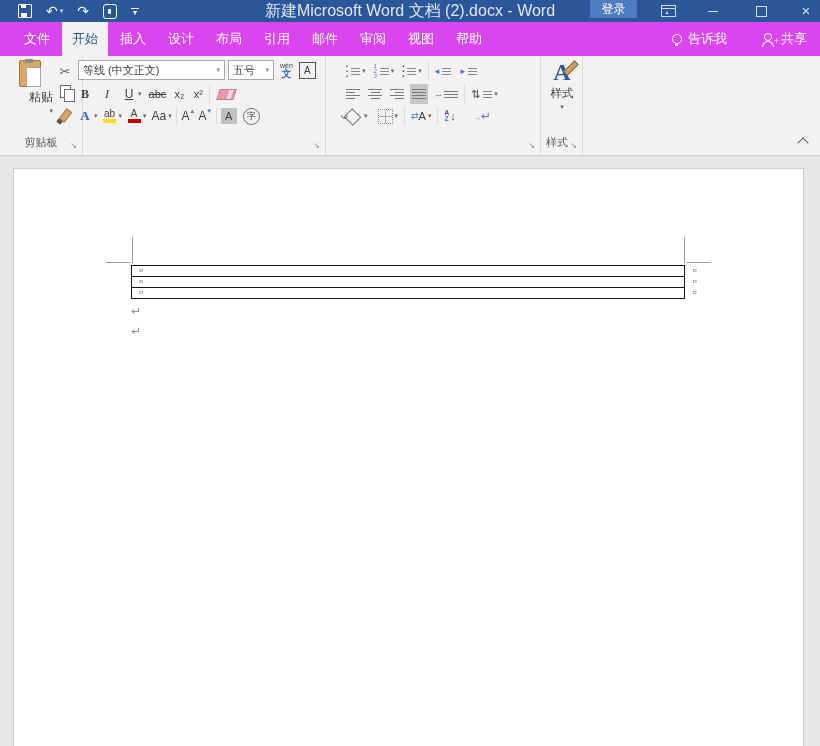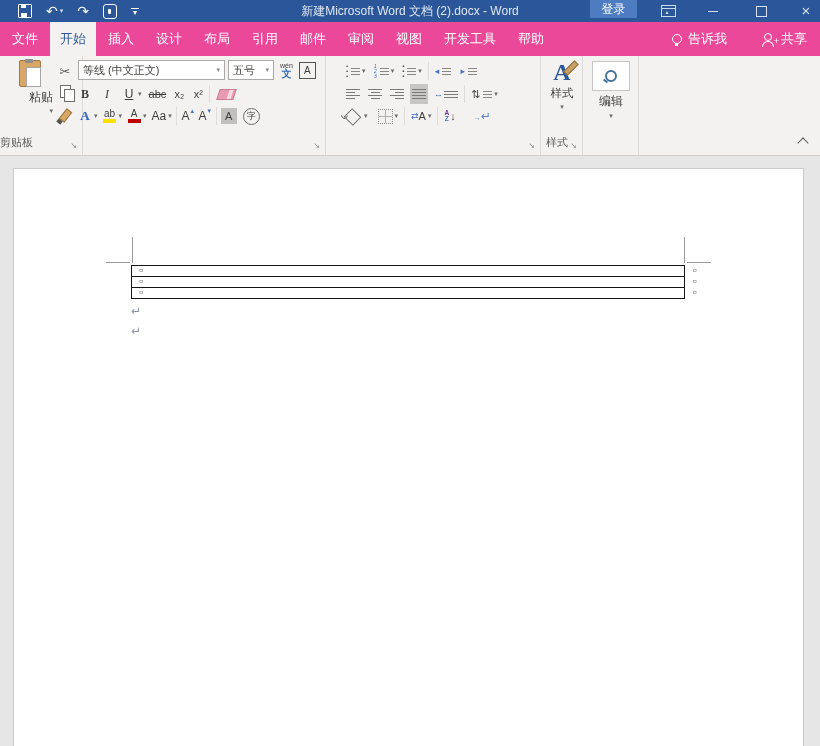--- a/index.html
+++ b/index.html
@@ -12,49 +12,49 @@
   .floppy{width:12px;height:12px;border:1.4px solid #fff;border-radius:1px;position:relative;}
   .floppy:before{content:"";position:absolute;left:2px;top:0;width:5px;height:3px;background:#fff;}
   .floppy:after{content:"";position:absolute;left:2px;bottom:0;width:6px;height:4px;background:#fff;}
   .mini-dd{font-size:7px;margin-left:2px;color:#cfd9ec;}
   .touch{width:12px;height:13px;border:1.3px solid #fff;border-radius:3px;position:relative;}
   .touch:after{content:"";position:absolute;left:4px;top:4px;width:3px;height:5px;background:#fff;border-radius:1px;}
   .qcust{display:flex;flex-direction:column;align-items:center;}
   .qcust:before{content:"";width:8px;height:1px;background:#fff;margin-bottom:1px;}
   .qcust span{font-size:8px;line-height:5px;color:#fff;}
   .wtitle{position:absolute;left:50%;top:0;transform:translateX(-50%);line-height:22px;
-          font-size:12px;color:#dfe7f4;white-space:nowrap;}
+          font-size:16px;color:#dfe7f4;white-space:nowrap;}
   .signin{position:absolute;left:590px;top:0;width:47px;height:18px;background:#4e7cc1;
           color:#fff;font-size:12px;text-align:center;line-height:18px;cursor:default;}
   .winbtn{position:absolute;top:0;width:30px;height:22px;display:flex;align-items:center;justify-content:center;color:#d7e0f0;}
   .ribdisp{width:13px;height:10px;border:1px solid #cfd9ec;position:relative;}
   .ribdisp:before{content:"";position:absolute;left:0;top:2px;width:13px;height:1px;background:#cfd9ec;}
   .ribdisp:after{content:"▴";position:absolute;left:4px;top:2px;font-size:6px;color:#cfd9ec;}
   .minbar{width:10px;height:1px;background:#d7e0f0;}
   .maxbox{width:9px;height:9px;border:1px solid #d7e0f0;}
   .closex{font-size:15px;line-height:20px;color:#d7e0f0;}
   
-  .tabbar{position:absolute;top:22px;left:0;width:820px;height:34px;background:#ec4899;display:flex;
-          align-items:stretch;color:#fff;font-size:13px;padding-left:2px;box-sizing:border-box;}
+  .tabbar{position:absolute;top:22px;left:0;width:820px;height:34px;background:#d946ef;display:flex;
+          align-items:stretch;color:#fff;font-size:13px;padding-left:14px;box-sizing:border-box;}
   .tab{line-height:34px;padding:0 10px;margin-right:2px;white-space:nowrap;cursor:default;}
   .tab.active{background:#f3f2f1;color:#2b579a;}
   .tab-extras{margin-left:auto;display:flex;align-items:center;padding-right:13px;gap:34px;}
   .tbgroup{display:flex;align-items:center;gap:6px;white-space:nowrap;}
   .bulb{width:8px;height:8px;border:1.3px solid #fff;border-radius:50%;position:relative;}
   .bulb:after{content:"";position:absolute;left:2px;top:8px;width:3px;height:3px;background:#fff;}
   .person{width:14px;height:13px;position:relative;}
   .person:before{content:"";position:absolute;left:3px;top:0;width:6px;height:6px;border:1.2px solid #fff;border-radius:50%;}
   .person:after{content:"";position:absolute;left:1px;top:8px;width:10px;height:5px;border:1.2px solid #fff;border-bottom:none;border-radius:6px 6px 0 0;}
   .person .plus{position:absolute;right:-4px;top:4px;font-size:9px;color:#fff;line-height:9px;}
   
   .ribbon{position:absolute;top:56px;left:0;width:820px;height:99px;background:#f3f2f1;border-bottom:1px solid #d1cfcd;box-sizing:content-box;}
   .group{position:absolute;top:0;height:99px;border-right:1px solid #dcdad8;box-sizing:border-box;}
   #g-clip{left:0;width:83px;}#g-font{left:72px;width:254px;}#g-para{left:337px;width:204px;}
   #g-styles{left:541px;width:42px;}#g-edit{left:583px;width:56px;}
-  .glabel{position:absolute;bottom:5px;left:0;right:0;font-size:11px;color:#5c5b58;}
+  .glabel{position:absolute;bottom:5px;left:0;right:0;text-align:center;font-size:11px;color:#5c5b58;}
   .launcher{position:absolute;bottom:5px;right:5px;font-size:8px;color:#8a8886;line-height:9px;}
   .dd{font-size:7px;color:#6b6a68;margin-left:2px;}
   .vsep{width:1px;height:18px;background:#dedcda;margin:0 4px;}
   .btn{display:flex;align-items:center;justify-content:center;height:20px;min-width:14px;color:#3f3e3c;font-size:12px;cursor:default;}
   
   .paste{position:absolute;left:7px;top:4px;width:46px;text-align:right;}
   .clipb{width:20px;height:25px;margin:0 auto;background:#d8a766;border:1px solid #9c7a42;border-radius:2px;position:relative;}
   .clipb:before{content:"";position:absolute;left:5px;top:-2px;width:8px;height:4px;background:#8f8d8b;border-radius:1px;}
   .clipb:after{content:"";position:absolute;left:6px;top:6px;width:13px;height:18px;background:#fff;border:1px solid #a8a6a4;}
   .paste .lab{font-size:12px;color:#3f3e3c;margin-top:2px;}
@@ -182,21 +182,20 @@
   <div class="tabbar">
     <div class="tab">文件</div>
     <div class="tab active">开始</div>
     <div class="tab">插入</div>
     <div class="tab">设计</div>
     <div class="tab">布局</div>
     <div class="tab">引用</div>
     <div class="tab">邮件</div>
     <div class="tab">审阅</div>
     <div class="tab">视图</div>
-    <div class="tab">开发工具</div>
     <div class="tab">帮助</div>
     <div class="tab-extras">
       <div class="tbgroup">
         <span class="bulb"></span>
         <span>告诉我</span>
       </div>
       <div class="tbgroup">
         <span class="person">
             <span class="plus">+</span>
           </span>
@@ -434,29 +433,20 @@
     <div class="group" id="g-styles">
       <div class="styles-btn">
         <span class="bigA serif">A</span>
         <div class="lab">样式</div>
         <span class="dd">▾</span>
       </div>
       <div class="glabel" style="text-align:left;padding-left:5px;">样式</div>
       <div class="launcher">↘</div>
     </div>
 
-    <div class="group" id="g-edit" style="border-right:1px solid #dcdad8;">
-      <div class="edit-btn">
-        <div class="editbox">
-            <span class="mag"></span>
-          </div>
-        <div class="lab">编辑</div>
-        <span class="dd">▾</span>
-      </div>
-    </div>
 
     <div class="chev"></div>
 
     <div class="cursor">
       <svg width="20" height="20" viewBox="0 0 20 20">
         <path d="M3,1 L3,16.2 L6.6,13 L8.9,18.4 L11.3,17.3 L9,12.2 L14,11.9 Z" fill="#fff" stroke="#404040" stroke-width="1.1"></path>
       </svg>
     </div>
   </div>
 

